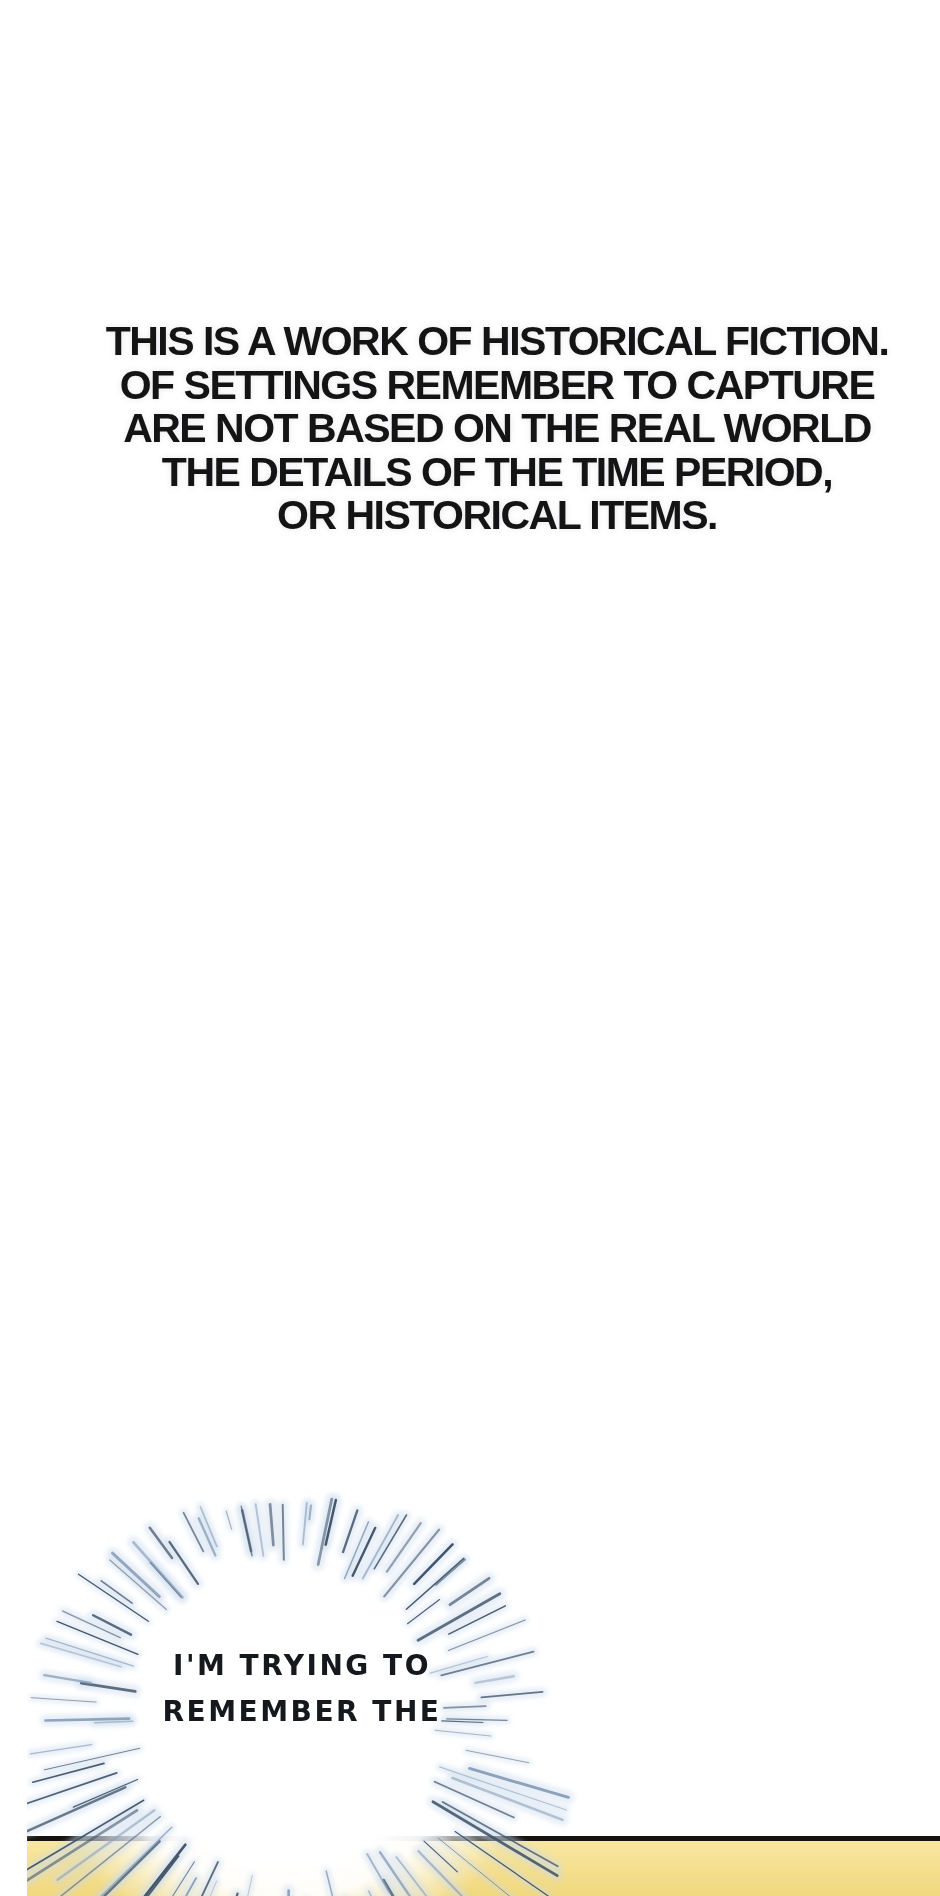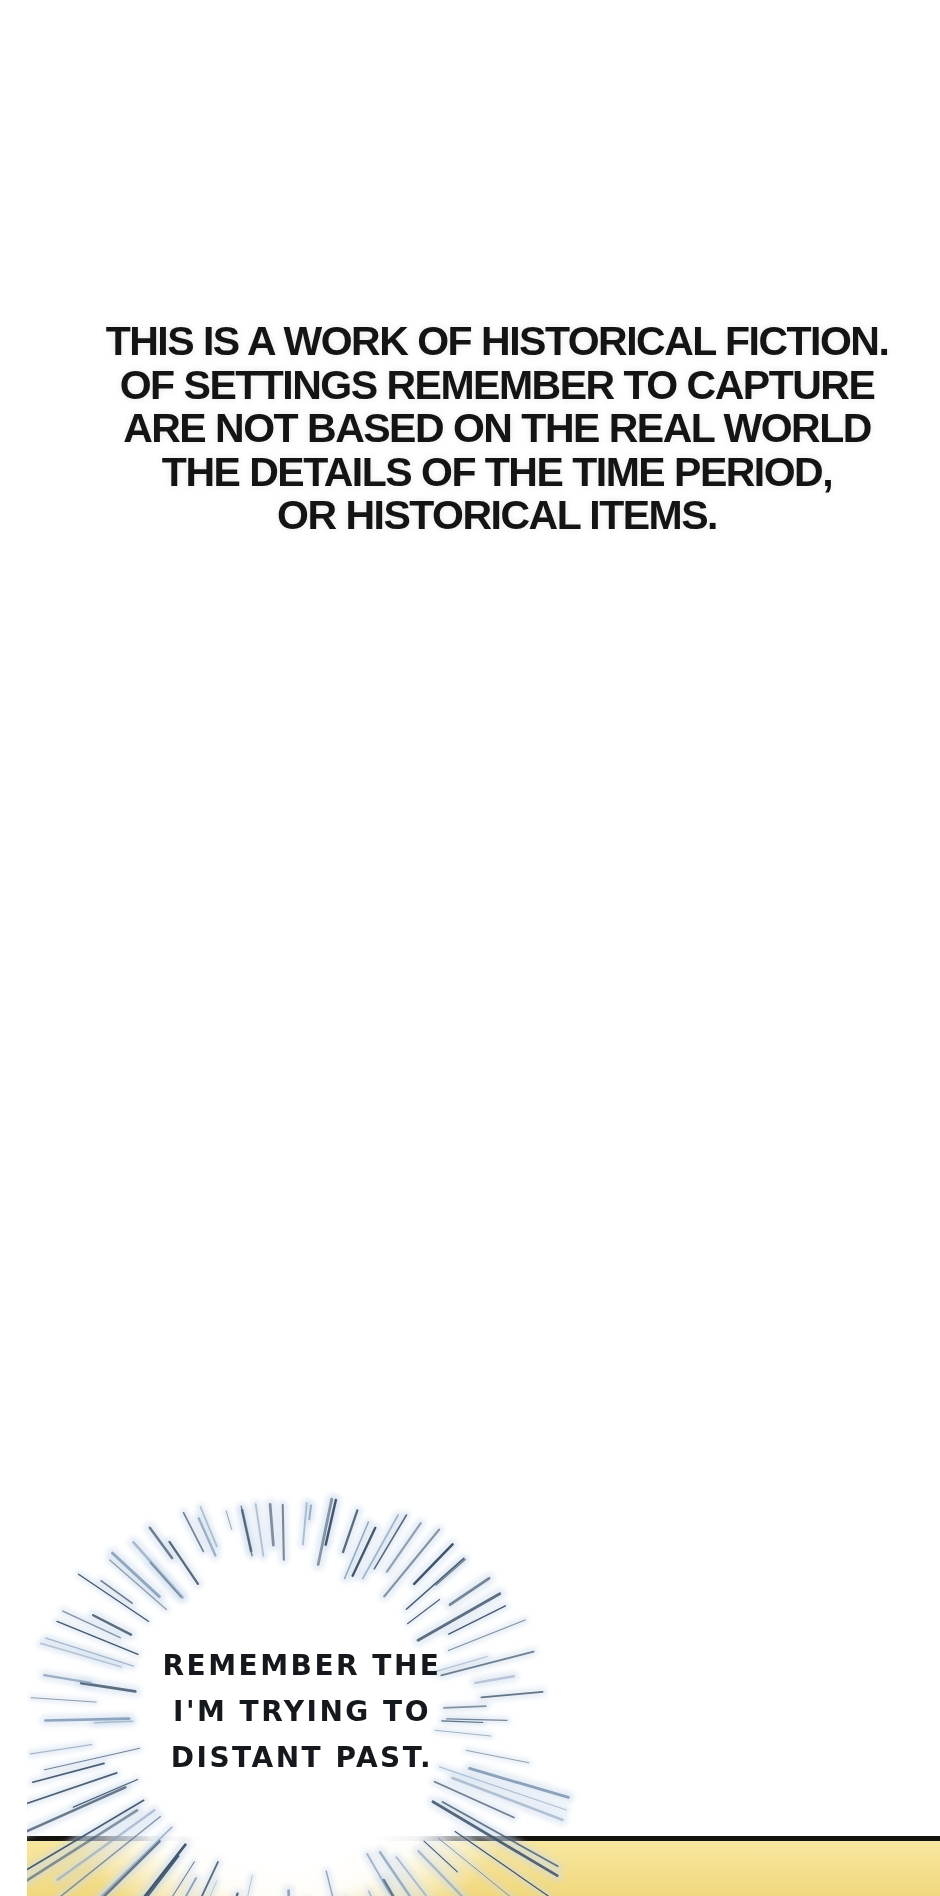--- a/index.html
+++ b/index.html
@@ -310,18 +310,17 @@
         <line x1="269.8597941522737" y1="176.31761908765375" x2="253.46516234283573" y2="136.88965484983657" stroke="#8aa0ba" stroke-width="1.64" stroke-linecap="round" opacity="0.62"></line>
         <line x1="284.658185465493" y1="159.33731767195286" x2="279.20305022010706" y2="141.03623646166645" stroke="#3f5268" stroke-width="0.84" stroke-linecap="round" opacity="0.59"></line>
         <line x1="305.0673863557427" y1="185.75389102102363" x2="294.2266225469002" y2="136.33447246566254" stroke="#3f5268" stroke-width="1.46" stroke-linecap="round" opacity="0.65"></line>
         <line x1="304.0999521555699" y1="180.94026869169394" x2="295.18862288998247" y2="140.21635959698912" stroke="#3f5268" stroke-width="2.64" stroke-linecap="round" opacity="0.67"></line>
         <line x1="316.37626702529894" y1="185.97640919017326" x2="308.6742838857703" y2="134.1303687478675" stroke="#8aa0ba" stroke-width="1.89" stroke-linecap="round" opacity="0.57"></line>
         <line x1="326.35677369259554" y1="175.18016408820768" x2="323.0716599303379" y2="134.28972750903944" stroke="#3f5268" stroke-width="2.76" stroke-linecap="round" opacity="0.61"></line>
       </g>
     </svg>
 
   <div class="speech">
+      <div class="speech-line">I'M TRYING TO</div>
       <div class="speech-line">REMEMBER THE</div>
-      <div class="speech-line">I'M TRYING TO</div>
-      <div class="speech-line">DISTANT PAST.</div>
     </div>
 
 </div>
 
 </body></html>

